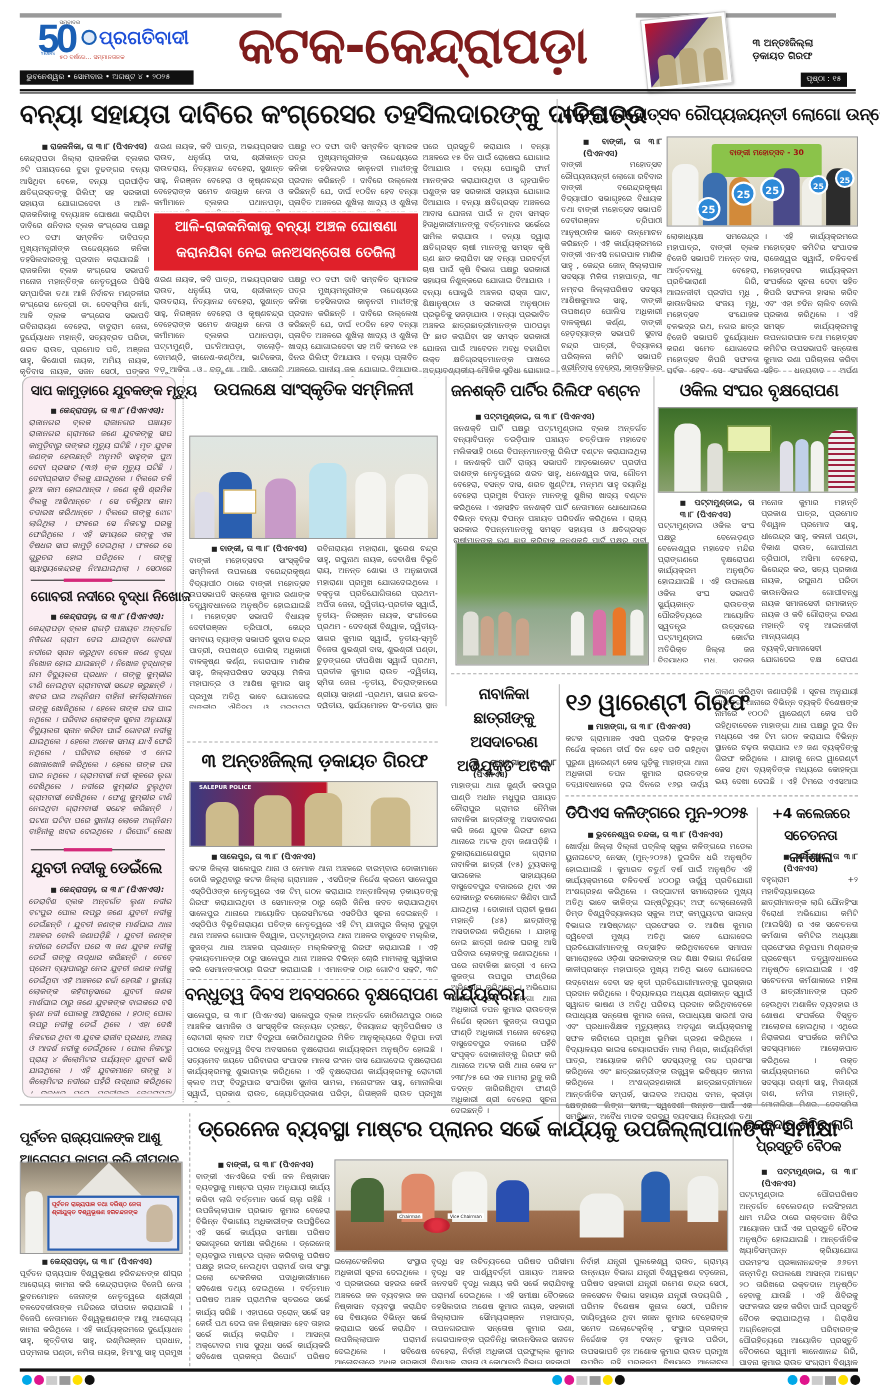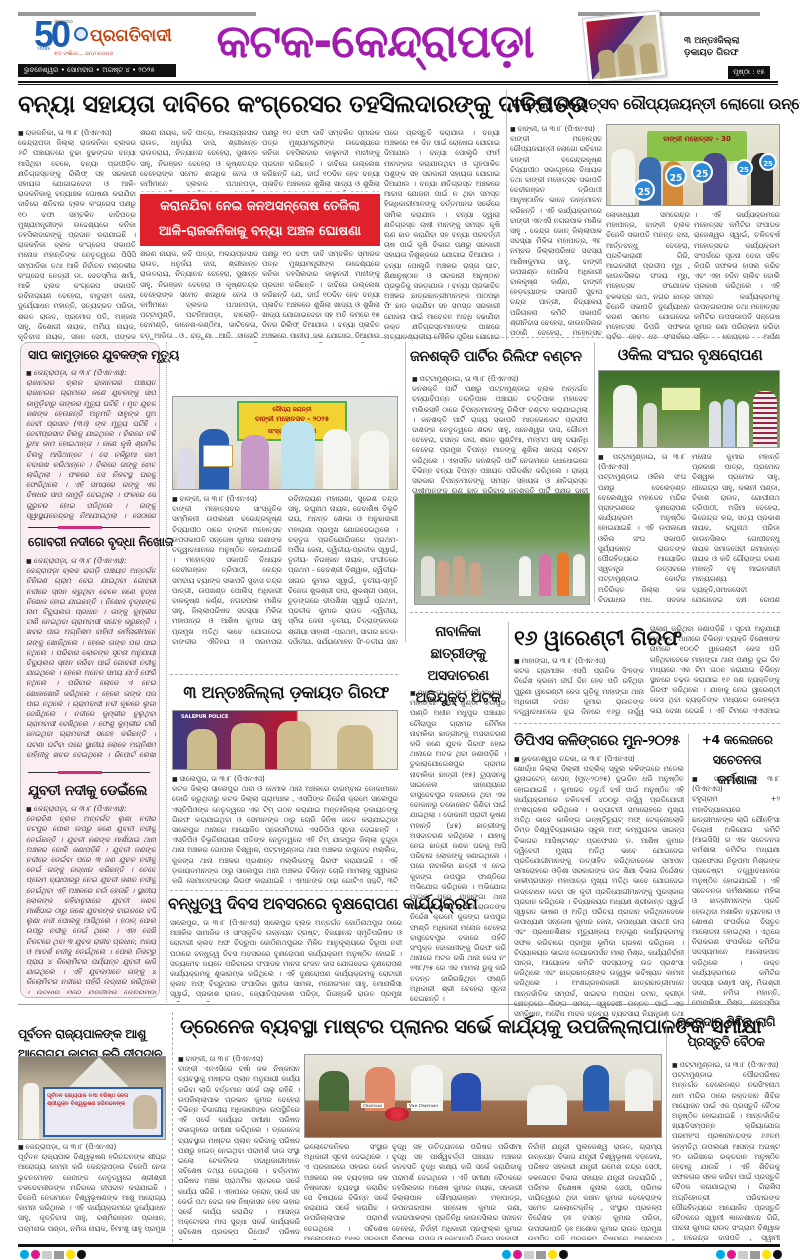--- a/index.html
+++ b/index.html
@@ -1,47 +1,47 @@
 <!DOCTYPE html>
 <html><head>
 <meta charset="utf-8">
 <style>
   * { box-sizing: border-box; margin: 0; padding: 0; }
   body { width: 800px; height: 1260px; background: #fff; font-family: "DejaVu Sans", sans-serif; position: relative; overflow: hidden; color: #111; }
   .abs { position: absolute; }
   .body-text { font-size: 7.2px; line-height: 10.2px; color: #222; text-align: justify; overflow: hidden; }
-  .byline { font-weight: normal; }
+  .byline { font-weight: bold; margin-left: 20px; }
   .byline::before { content: "■ "; font-size: 6px; }
   .hl { font-family: "DejaVu Sans", sans-serif; color: #111; font-weight: bold; letter-spacing: -0.5px; }
   .photo { overflow: hidden; border: 1px solid #999; }
   .dotted { border-top: 1px dashed #aaa; }
   .vrule { border-left: 1px solid #bbb; }
   .reg { display: flex; gap: 2px; align-items: center; }
   .reg span { width: 9px; height: 9px; border-radius: 50%; display: inline-block; }
   .reg .bar { width: 10px; border-radius: 0; height: 8px; }
 </style>
 </head>
 <body>
 
 <div class="abs" style="left:18px;top:12px;width:238px;height:4px;background:#999;"></div>
 <div class="abs" style="left:578px;top:12px;width:182px;height:4px;background:#999;"></div>
 
 <div class="abs" style="left:34px;top:18px;width:140px;height:44px;">
   <span style="position:absolute;left:0;top:-4px;font-size:36px;font-weight:bold;color:#1a5fb4;letter-spacing:-3px;font-family:'Liberation Sans',sans-serif;">50</span>
   <span style="position:absolute;left:3px;top:28px;font-size:4px;color:#1a5fb4;">YEARS</span>
   <span style="position:absolute;left:20px;top:0px;font-size:5px;color:#333;">ସମ୍ବାଦର</span>
   <span style="position:absolute;left:40px;top:9px;width:14px;height:14px;border-radius:50%;border:2px solid #1a5fb4;background:#dfeaf8;"></span>
-  <span style="position:absolute;left:56px;top:7px;font-size:17px;font-weight:bold;color:#c2410c;white-space:nowrap;">ପ୍ରଗତିବାଦୀ</span>
+  <span style="position:absolute;left:56px;top:7px;font-size:17px;font-weight:bold;color:#1d4ed8;white-space:nowrap;">ପ୍ରଗତିବାଦୀ</span>
   <span style="position:absolute;left:20px;top:32px;font-size:5.5px;color:#c0392b;white-space:nowrap;">୫୦ ବର୍ଷରେ... ସମ୍ମାନଜନକ</span>
 </div>
 <div class="abs" style="left:18px;top:64px;width:158px;height:13px;background:#111;color:#fff;font-size:7px;line-height:13px;padding-left:6px;white-space:nowrap;overflow:hidden;">
   <span>ଭୁବନେଶ୍ୱର • ସୋମବାର • ଅଗଷ୍ଟ ୪ • ୨୦୨୫</span>
 </div>
 
-<div class="abs" style="left:210px;top:14px;width:330px;text-align:center;font-size:46px;font-weight:bold;color:#a21caf;letter-spacing:-1px;white-space:nowrap;">କଟକ-କେନ୍ଦ୍ରାପଡ଼ା</div>
+<div class="abs" style="left:210px;top:14px;width:330px;text-align:center;font-size:46px;font-weight:bold;color:#7f1d1d;letter-spacing:-1px;white-space:nowrap;">କଟକ-କେନ୍ଦ୍ରାପଡ଼ା</div>
 
 <div class="abs" style="left:585px;top:14px;width:78px;height:66px;background:#fff;border:1px solid #ccc;transform:rotate(-6deg);box-shadow:1px 1px 3px rgba(0,0,0,0.3);padding:3px;">
   <div style="width:100%;height:100%;background:linear-gradient(135deg,#c0152a 0%,#4a2a7a 45%,#c8c0a0 46%,#e8e2d0 100%);position:relative;">
     <span style="position:absolute;left:8px;bottom:0;width:16px;height:28px;background:#b9a77a;border-radius:6px 6px 0 0;"></span>
     <span style="position:absolute;left:28px;bottom:0;width:16px;height:32px;background:#b9a77a;border-radius:6px 6px 0 0;"></span>
     <span style="position:absolute;left:50px;bottom:0;width:16px;height:30px;background:#b9a77a;border-radius:6px 6px 0 0;"></span>
   </div>
 </div>
 <div class="abs" style="left:684px;top:34px;width:80px;font-size:9px;line-height:12px;font-weight:bold;">୩ ଅନ୍ତଃଜିଲ୍ଲା ଡ଼କାୟତ ଗିରଫ</div>
 <div class="abs" style="left:728px;top:66px;width:42px;height:13px;background:#111;color:#fff;font-size:7px;line-height:13px;text-align:center;">
@@ -59,22 +59,22 @@
 <div class="abs body-text" style="left:140px;top:128px;width:118px;height:64px;">
   <div>ଶରଣ ନାୟକ, କବି ପାତ୍ର, ଅଭୟପ୍ରସାଦ ରାଉତ, ଧନୁର୍ଜୟ ଦାସ, ଶ୍ରୀକାନ୍ତ ରାଉତରାୟ, ନିତ୍ୟାନନ୍ଦ ବେହେରା, ସୁଶାନ୍ତ ସାହୁ, ନିରଞ୍ଜନ ବେହେରା ଓ କୃଷ୍ଣଚନ୍ଦ୍ର ବେହେରାଙ୍କ ସମେତ ଶତାଧିକ ନେତା ଓ କର୍ମୀମାନେ ବ୍ଲକର ପଥାନପଡ଼ା, ପଟ୍ଟାମୁଣ୍ଡି, ପଟନିଆପଡ଼ା, ବାଲୋଡ଼ି-ବୋମଣ୍ଡି, କାନେଶ-କଣ୍ଠିଆ, ଭାଟିକେତା, ବଡ଼ୁଆକିତା ଓ ବଡ଼ୁଣା ଆଦି ସାତୋଟି ପଞ୍ଚାୟତରେ ବୁଢା ବୁଢଙ୍ଗର ବନ୍ୟା ଆସି ସାଧାରଣ ଲୋକମାନଙ୍କର ଧନ ଜୀବନ ଉଜୁଡ଼ କରିଛି । ବୁଢ଼ାପାଣିର ପଞ୍ଚମାଟେ ମଧ୍ୟ ପ୍ରଭାବିତ ହୋଇଛନ୍ତି । ଆଜକୁ ଦାର୍ଘ ୧୦ ଦିନ ହେବ ବନ୍ୟା ଆସିଥିଲେ ବି ବନ୍ୟା ପ୍ରପୀଡ଼ିତ ମାନଙ୍କ ପାଖରେ ଏ ପର୍ଯ୍ୟନ୍ତ ପ୍ରଶାସନ ପହଞ୍ଚି ନାହିଁ ବୋଲି ଅଭିଯୋଗ କରି ବ୍ଲକ କଂଗ୍ରେସ</div>
 </div>
 <div class="abs body-text" style="left:262px;top:128px;width:118px;height:64px;">
   <div>ପକ୍ଷରୁ ୧୦ ଦଫା ଦାବି ସମ୍ବଳିତ ସ୍ମାରକ ପତ୍ର ମୁଖ୍ୟମନ୍ତ୍ରୀଙ୍କ ଉଦ୍ଦେଶ୍ୟରେ କନିକା ତହସିଲଦାର କାଳୁନଦୀ ମାଝୀଙ୍କୁ ପ୍ରଦାନ କରିଛନ୍ତି । ଦାବିରେ ଉଲ୍ଲେଖ କରିଛନ୍ତି ଯେ, ଦାର୍ଘ ୧୦ଦିନ ହେବ ବନ୍ୟା ପ୍ଳାବିତ ଅଞ୍ଚଳରେ ଶୁଖିଲା ଖାଦ୍ୟ ଓ ଶୁଖିଲା ଖାଦ୍ୟ ଯୋଗାଇଦେବା ସହ ଅତି କମରେ ୧୫ ଦିନର ରିଲିଫ୍ ଦିଆଯାଉ । ବନ୍ୟା ପ୍ଳାବିତ ଅଞ୍ଚଳରେ ପାନୀୟ ଜଳ ଯୋଗାଇ ଦିଆଯାଉ । ଏବଂ ବନ୍ୟା ଛାଡ଼ିବା ପରେ ଏହି ସବୁ ଅଞ୍ଚଳରେ ବିଭିନ୍ନ ରୋଗ ବ୍ୟାପିବାର ସମ୍ଭାବନା ଥିବାରୁ ସ୍ୱାସ୍ଥ୍ୟ ଶିବିର ଓ ପାଣିକୁ ବିଶୋଧନ କରି ଲୋକମାନଙ୍କୁ ଯୋଗାଇ ଦିଆଯାଉ । ବନ୍ୟା ଅଞ୍ଚଳରେ ସ୍ୱତନ୍ତ୍ର ଡାକ୍ତରୀ ଟିମ୍ ପଠାଯାଇ ସମସ୍ତଙ୍କ ସ୍ୱାସ୍ଥ୍ୟ ପରୀକ୍ଷା କରାଯିବା ସହ ବନ୍ୟା</div>
 </div>
 <div class="abs body-text" style="left:384px;top:128px;width:116px;height:215px;">
   <div>ପରେ ପ୍ରସ୍ତୁତି କରାଯାଉ । ବନ୍ୟା ଅଞ୍ଚଳରେ ୧୫ ଦିନ ପାଇଁ ରୋଷେଇ ଯୋଗାଇ ଦିଆଯାଉ । ବନ୍ୟା ପୋଲ୍ଟ୍ରି ଫାର୍ମ ମାନଙ୍କର କରାଯାଉଥିବା ଓ ଗୃହପାଳିତ ପଶୁଙ୍କ ସହ ସରକାରୀ ସହାୟତା ଯୋଗାଇ ଦିଆଯାଉ । ବନ୍ୟା କ୍ଷତିଗ୍ରସ୍ତ ଅଞ୍ଚଳରେ ଆବାସ ଯୋଜନା ପାଇଁ ନ ଥିବା ସମସ୍ତ ହିତାଧିକାରୀମାନଙ୍କୁ ବର୍ତ୍ତମାନର ସର୍ଭେରେ ସାମିଲ କରାଯାଉ । ବନ୍ୟା ଦ୍ୱାରା କ୍ଷତିଗ୍ରସ୍ତ ଚାଷୀ ମାନଙ୍କୁ ସମସ୍ତ କୃଷି ଋଣ ଛାଡ କରାଯିବା ସହ ବନ୍ୟା ପରବର୍ତ୍ତୀ ଚାଷ ପାଇଁ କୃଷି ବିଭାଗ ପକ୍ଷରୁ ସରକାରୀ ସହାୟତା ନିଶୁଳ୍କରେ ଯୋଗାଇ ଦିଆଯାଉ । ବନ୍ୟା ପୋଲ୍ଟ୍ରି ଅଞ୍ଚଳର ରାସ୍ତା ଘାଟ, ଶିକ୍ଷାନୁଷ୍ଠାନ ଓ ସରକାରୀ ଅନୁଷ୍ଠାନ ପ୍ରଭୃତିକୁ ସଜଡ଼ାଯାଉ । ବନ୍ୟା ପ୍ରଭାବିତ ଅଞ୍ଚଳର ଛାତ୍ରଛାତ୍ରୀମାନଙ୍କ ପାଠପଢ଼ା ଫି ଛାଡ କରାଯିବା ସହ ସମସ୍ତ ସରକାରୀ ଯୋଜନା ପାଇଁ ଆବେଦନ ଅବଧି ବଢାଯିବା ଉକ୍ତ କ୍ଷତିଗ୍ରସ୍ତମାନଙ୍କ ପାଖରେ ଅତ୍ୟାବଶ୍ୟକୀୟ ମୌଳିକ ସୁବିଧା ଯୋଗାଇ ଦିଆଯିବାକୁ ଦାବି କରିଥିଲେ ।</div>
 </div>
 <div class="abs" style="left:140px;top:194px;width:240px;height:52px;background:#e0202a;color:#fff;text-align:center;font-weight:bold;">
+  <div style="font-size:13px;line-height:25px;">ଆଳି-ରାଜକନିକାକୁ ବନ୍ୟା ଅଞ୍ଚଳ ଘୋଷଣା</div>
   <div style="font-size:13px;line-height:24px;">କରାନଯିବା ନେଇ ଜନଅସନ୍ତୋଷ ତେଜିଲା</div>
-  <div style="font-size:13px;line-height:25px;">ଆଳି-ରାଜକନିକାକୁ ବନ୍ୟା ଅଞ୍ଚଳ ଘୋଷଣା</div>
 </div>
 <div class="abs body-text" style="left:140px;top:249px;width:118px;height:94px;">
   <div>ଶରଣ ନାୟକ, କବି ପାତ୍ର, ଅଭୟପ୍ରସାଦ ରାଉତ, ଧନୁର୍ଜୟ ଦାସ, ଶ୍ରୀକାନ୍ତ ରାଉତରାୟ, ନିତ୍ୟାନନ୍ଦ ବେହେରା, ସୁଶାନ୍ତ ସାହୁ, ନିରଞ୍ଜନ ବେହେରା ଓ କୃଷ୍ଣଚନ୍ଦ୍ର ବେହେରାଙ୍କ ସମେତ ଶତାଧିକ ନେତା ଓ କର୍ମୀମାନେ ବ୍ଲକର ପଥାନପଡ଼ା, ପଟ୍ଟାମୁଣ୍ଡି, ପଟନିଆପଡ଼ା, ବାଲୋଡ଼ି-ବୋମଣ୍ଡି, କାନେଶ-କଣ୍ଠିଆ, ଭାଟିକେତା, ବଡ଼ୁଆକିତା ଓ ବଡ଼ୁଣା ଆଦି ସାତୋଟି ପଞ୍ଚାୟତରେ ବୁଢା ବୁଢଙ୍ଗର ବନ୍ୟା ଆସି ସାଧାରଣ ଲୋକମାନଙ୍କର ଧନ ଜୀବନ ଉଜୁଡ଼ କରିଛି । ବୁଢ଼ାପାଣିର ପଞ୍ଚମାଟେ ମଧ୍ୟ ପ୍ରଭାବିତ ହୋଇଛନ୍ତି । ଆଜକୁ ଦାର୍ଘ ୧୦ ଦିନ ହେବ ବନ୍ୟା ଆସିଥିଲେ ବି ବନ୍ୟା ପ୍ରପୀଡ଼ିତ ମାନଙ୍କ ପାଖରେ ଏ ପର୍ଯ୍ୟନ୍ତ ପ୍ରଶାସନ ପହଞ୍ଚି ନାହିଁ ବୋଲି ଅଭିଯୋଗ କରି ବ୍ଲକ କଂଗ୍ରେସ</div>
 </div>
 <div class="abs body-text" style="left:262px;top:249px;width:118px;height:94px;">
   <div>ପକ୍ଷରୁ ୧୦ ଦଫା ଦାବି ସମ୍ବଳିତ ସ୍ମାରକ ପତ୍ର ମୁଖ୍ୟମନ୍ତ୍ରୀଙ୍କ ଉଦ୍ଦେଶ୍ୟରେ କନିକା ତହସିଲଦାର କାଳୁନଦୀ ମାଝୀଙ୍କୁ ପ୍ରଦାନ କରିଛନ୍ତି । ଦାବିରେ ଉଲ୍ଲେଖ କରିଛନ୍ତି ଯେ, ଦାର୍ଘ ୧୦ଦିନ ହେବ ବନ୍ୟା ପ୍ଳାବିତ ଅଞ୍ଚଳରେ ଶୁଖିଲା ଖାଦ୍ୟ ଓ ଶୁଖିଲା ଖାଦ୍ୟ ଯୋଗାଇଦେବା ସହ ଅତି କମରେ ୧୫ ଦିନର ରିଲିଫ୍ ଦିଆଯାଉ । ବନ୍ୟା ପ୍ଳାବିତ ଅଞ୍ଚଳରେ ପାନୀୟ ଜଳ ଯୋଗାଇ ଦିଆଯାଉ । ଏବଂ ବନ୍ୟା ଛାଡ଼ିବା ପରେ ଏହି ସବୁ ଅଞ୍ଚଳରେ ବିଭିନ୍ନ ରୋଗ ବ୍ୟାପିବାର ସମ୍ଭାବନା ଥିବାରୁ ସ୍ୱାସ୍ଥ୍ୟ ଶିବିର ଓ ପାଣିକୁ ବିଶୋଧନ କରି ଲୋକମାନଙ୍କୁ ଯୋଗାଇ ଦିଆଯାଉ । ବନ୍ୟା ଅଞ୍ଚଳରେ ସ୍ୱତନ୍ତ୍ର ଡାକ୍ତରୀ ଟିମ୍ ପଠାଯାଇ ସମସ୍ତଙ୍କ ସ୍ୱାସ୍ଥ୍ୟ ପରୀକ୍ଷା କରାଯିବା ସହ ବନ୍ୟା</div>
 </div>
 
 <div class="abs vrule" style="left:506px;top:90px;height:250px;"></div>
 <div class="abs hl" style="left:512px;top:90px;width:270px;font-size:15.5px;line-height:28px;white-space:nowrap;">ବାଙ୍କୀ ମହୋତ୍ସବ ରୌପ୍ୟଜୟନ୍ତୀ ଲୋଗୋ ଉନ୍ମୋଚିତ</div>
@@ -122,27 +122,23 @@
 </div>
 <div class="abs" style="left:28px;top:772px;width:122px;height:1px;background:#333;"></div>
 <div class="abs" style="left:58px;top:771px;width:44px;height:3px;background:#d42a7a;"></div>
 <div class="abs hl" style="left:28px;top:778px;width:130px;font-size:14px;line-height:24px;white-space:nowrap;">ଯୁବତୀ ନଦୀକୁ ଡେଇଁଲେ</div>
 <div class="abs body-text" style="left:26px;top:804px;width:130px;height:190px;font-style:italic;">
   <div class="byline">କେନ୍ଦ୍ରାପଡ଼ା, ତା ୩।୮ (ପିଏନଏସ):</div>
   <div>ଡେରାବିଶ ବ୍ଲକ ଅନ୍ତର୍ଗତ ଲୁଣା ନଦୀର ବଟପୁର ପୋଲ ଉପରୁ ଜଣେ ଯୁବତୀ ନଦୀକୁ ଡେଇଁଛନ୍ତି । ଯୁବତୀ ଜଣଙ୍କ ମାର୍ଶଘାଇ ଥାନା ଅଞ୍ଚଳର ବୋଲି ଜଣାପଡ଼ିଛି । ଯୁବତୀ ଜଣଙ୍କ ନଦୀରେ ଡେଇଁବା ପରେ ୩ ଜଣ ଯୁବକ ନଦୀକୁ ଡେଇଁ ତାଙ୍କୁ ଉଦ୍ଧାର କରିଛନ୍ତି । ତେବେ ପ୍ରେମ ବ୍ୟାପାରରୁ ନେଇ ଯୁବତୀ ଜଣକ ନଦୀକୁ ଡେଇଁଥିବା ଏହି ଅଞ୍ଚଳରେ ଚର୍ଚ୍ଚା ହେଉଛି । ସ୍ଥାନୀୟ ଲୋକଙ୍କ କହିବାନୁସାରେ ଯୁବତୀ ଜଣକ ମାର୍ଶଘାଇ ଠାରୁ ଜଣେ ଯୁବକଙ୍କ ବାଇକରେ ବସି ଲୁଣା ନଦୀ ପୋଲକୁ ଆସିଥିଲେ । ହଠାତ୍ ପୋଲ ଉପରୁ ନଦୀକୁ ଡେଇଁ ଥିଲେ । ଏହା ଦେଖି ନିକଟରେ ଥିବା ୩ ଯୁବକ ରାଜୀବ ପ୍ରଧାନ, ଅଜୟ ଓ ଆଦର୍ଶ ନଦୀକୁ ଡେଇଁଥିଲେ । ପୋଲ ନିକଟରୁ ପ୍ରାୟ ୪ କିଲୋମିଟର ପର୍ଯ୍ୟନ୍ତ ଯୁବତୀ ଭାସି ଯାଇଥିଲେ । ଏହି ଯୁବକମାନେ ତାଙ୍କୁ ୪ କିଲୋମିଟର ନଦୀରେ ପହଁରି ଉଦ୍ଧାର କରିଥିଲେ । ଉଦ୍ଧାର ପରେ ଯୁବତୀଙ୍କୁ କେନ୍ଦ୍ରାପଡ଼ା ଡାକ୍ତରଖାନାରେ ଭର୍ତ୍ତି କରାଯାଇଛି । ତାଙ୍କ ସ୍ୱାସ୍ଥ୍ୟବସ୍ଥା ସ୍ଥିର ଥିବା ଜଣାପଡିଛି ।</div>
 </div>
 
 <div class="abs hl" style="left:170px;top:342px;width:230px;text-align:center;font-size:15.5px;line-height:24px;">
+  <div style="white-space:nowrap;">ଉପଲକ୍ଷେ ସାଂସ୍କୃତିକ ସମ୍ମିଳନୀ</div>
 </div>
 <div class="abs photo" style="left:172px;top:396px;width:226px;height:94px;background:linear-gradient(180deg,#dfe6e2 0%,#e6e2d6 60%,#d8d0bc 100%);">
-  <div style="position:absolute;left:64px;top:4px;width:110px;height:40px;background:#f2d230;border:2px solid #4caf50;text-align:center;font-size:6px;line-height:11px;font-weight:bold;color:#a01010;">
-    <div>ରୌପ୍ୟ ଜୟନ୍ତୀ</div>
-    <div style="font-size:7px;">ବାଙ୍କୀ ମହୋତ୍ସବ - ୨୦୨୫</div>
-    <div>ସାଂସ୍କୃତିକ ସମ୍ମିଳନୀ</div>
-  </div>
   <span style="position:absolute;left:4px;bottom:0;width:18px;height:42px;background:#dcdce8;border-radius:8px 8px 0 0;"></span>
   <span style="position:absolute;left:26px;bottom:0;width:30px;height:60px;background:#2a5fb0;border-radius:12px 12px 0 0;"></span>
   <span style="position:absolute;left:30px;top:48px;width:30px;height:22px;background:#fff;border:1px solid #c8a040;"></span>
   <span style="position:absolute;left:68px;bottom:0;width:28px;height:54px;background:#c89ac8;border-radius:12px 12px 0 0;"></span>
   <span style="position:absolute;left:108px;bottom:0;width:34px;height:68px;background:#bfe3ee;border-radius:12px 12px 0 0;"></span>
   <span style="position:absolute;left:150px;bottom:0;width:28px;height:60px;background:#f4f4f0;border-radius:12px 12px 0 0;"></span>
   <span style="position:absolute;left:186px;bottom:0;width:30px;height:58px;background:#f4f4f0;border-radius:12px 12px 0 0;"></span>
 </div>
 <div class="abs body-text" style="left:172px;top:494px;width:110px;height:150px;">
   <div class="byline">ବାଙ୍କୀ, ତା ୩।୮ (ପିଏନଏସ)</div>

